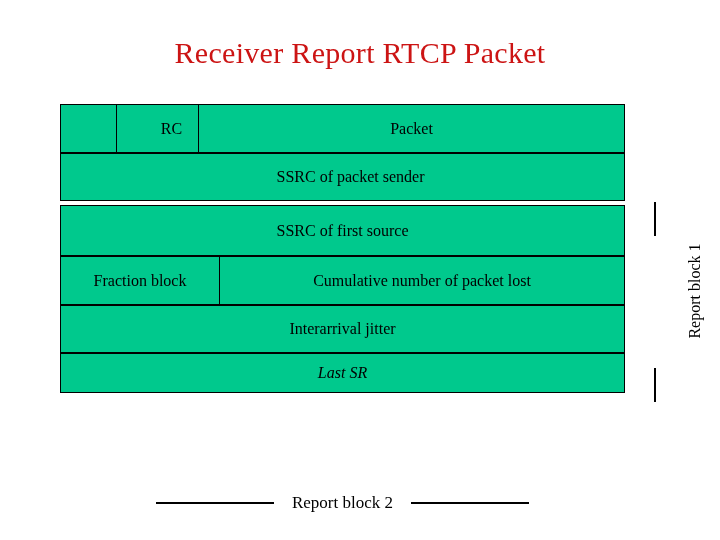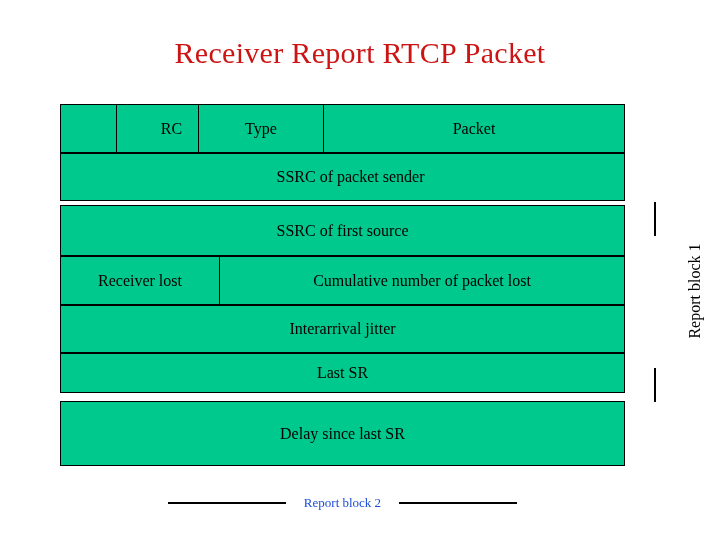--- a/index.html
+++ b/index.html
@@ -65,21 +65,21 @@
   .pkt-cell.full {
     width: 100%;
   }
 
   
   #row-header        { top: 0px;   height: 49px; }
   #row-ssrc-sender   { top: 49px;  height: 48px; padding-left: 16px; }
   #row-ssrc-source   { top: 101px; height: 51px; }
   #row-fraction      { top: 152px; height: 49px; }
   #row-jitter        { top: 201px; height: 48px; }
-  #row-lastsr        { top: 249px; height: 40px; }
+  #row-lastsr        { top: 249px; height: 40px; font-style: italic; }
   #row-delay         { top: 297px; height: 65px; }
 
   
   #cell-flags  { width: 55px; }
   #cell-rc     { width: 82px; padding-left: 28px; }
   #cell-type   { width: 125px; }
   #cell-length { flex: 1 1 auto; }
 
   
   #cell-fraction-lost { width: 158px; }
@@ -125,65 +125,61 @@
     align-items: center;
     justify-content: center;
   }
   .rb2-dash {
     height: 1.8px;
     background: #000000;
   }
   #rb2-dash-left  { width: 118px; }
   #rb2-dash-right { width: 118px; }
   #rb2-label {
-    font-size: 13px;
-    color: #1d4ed8;
+    font-size: 17px;
+    color: #000000;
     white-space: nowrap;
     padding: 0 18px;
     font-family: Liberation Serif, serif;
   }
 </style>
 </head>
 <body>
 
 <h1 id="slide-title">Receiver Report RTCP Packet</h1>
 
 <div id="packet-diagram">
 
   <div class="pkt-row" id="row-header">
     <div class="pkt-cell" id="cell-flags"></div>
     <div class="pkt-cell" id="cell-rc">RC</div>
-    <div class="pkt-cell" id="cell-type">Type</div>
     <div class="pkt-cell" id="cell-length">Packet</div>
   </div>
 
   <div class="pkt-row" id="row-ssrc-sender">
     <div class="pkt-cell full">SSRC of packet sender</div>
   </div>
 
   <div class="pkt-row" id="row-ssrc-source">
     <div class="pkt-cell full">SSRC of first source</div>
   </div>
 
   <div class="pkt-row" id="row-fraction">
-    <div class="pkt-cell" id="cell-fraction-lost">Receiver lost</div>
+    <div class="pkt-cell" id="cell-fraction-lost">Fraction block</div>
     <div class="pkt-cell" id="cell-cumulative">Cumulative number of packet lost</div>
   </div>
 
   <div class="pkt-row" id="row-jitter">
     <div class="pkt-cell full">Interarrival jitter</div>
   </div>
 
   <div class="pkt-row" id="row-lastsr">
     <div class="pkt-cell full">Last SR</div>
   </div>
 
-  <div class="pkt-row" id="row-delay">
-    <div class="pkt-cell full">Delay since last SR</div>
-  </div>
 
 </div>
 
 <div id="report-block-1">
   <div class="rb1-dash" id="rb1-dash-top"></div>
   <div id="rb1-label">Report block 1</div>
   <div class="rb1-dash" id="rb1-dash-bottom"></div>
 </div>
 
 <div id="report-block-2">

